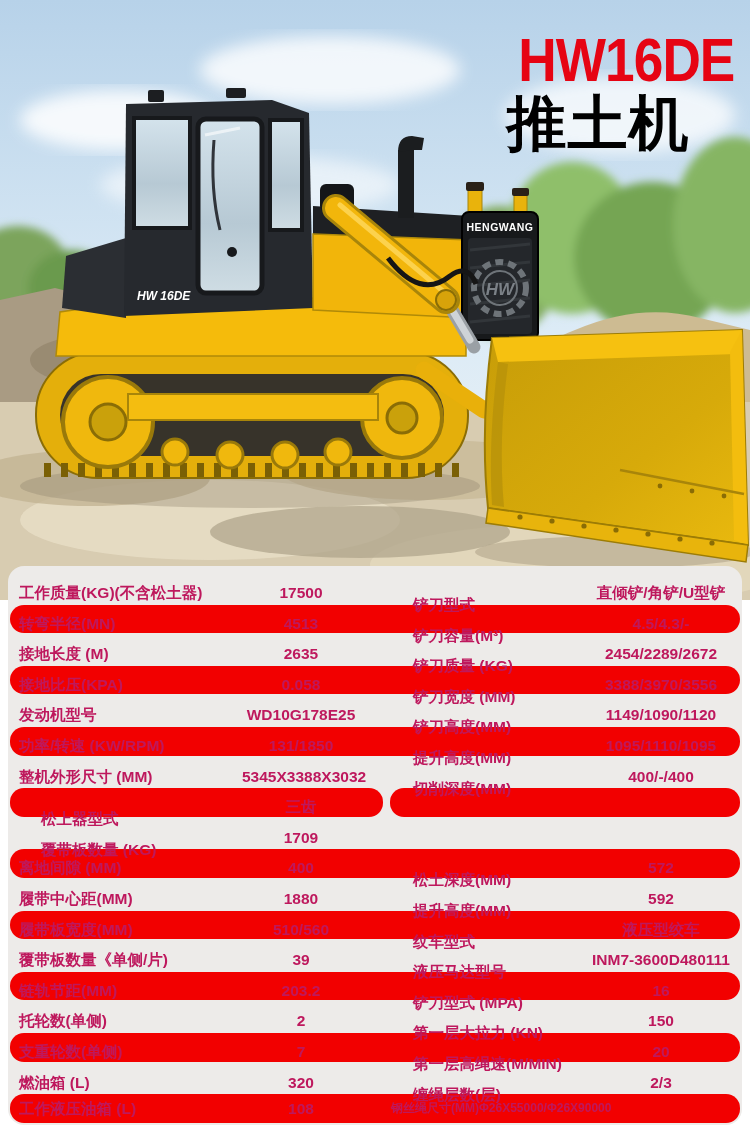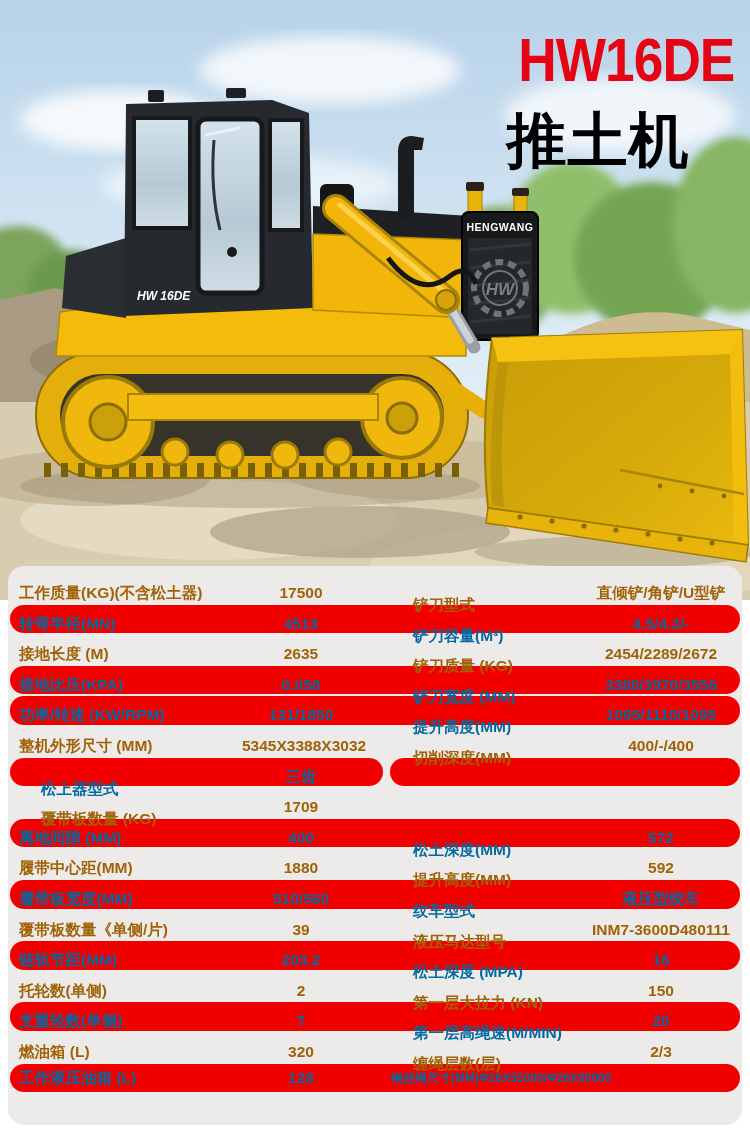--- a/index.html
+++ b/index.html
@@ -9,36 +9,36 @@
   }
   
   .photo{position:absolute;left:0;top:0;width:750px;height:600px;overflow:hidden;}
   .photo svg{position:absolute;left:0;top:0;}
   .hero-title{position:absolute;right:16px;top:30px;z-index:3;}
   .hero-model{
     font-size:56px;font-weight:900;color:#e60413;letter-spacing:-1px;
     transform:scale(.95,1.08);transform-origin:right top;line-height:1;
   }
   .hero-product{
-    font-size:60px;font-weight:600;color:#000;line-height:1;margin-top:25px;letter-spacing:1px;
+    font-size:60px;font-weight:600;color:#000;line-height:1;margin-top:8px;letter-spacing:1px;
   }
   
   .spec-panel{
     position:absolute;left:8px;top:566px;width:734px;height:559px;
     background:#edebe9;border-radius:16px;z-index:4;padding:7px 2px 0 2px;box-sizing:border-box;
   }
   .row{
     position:relative;display:grid;grid-template-columns:190px 160px 180px 200px;
-    align-items:center;height:30.6px;color:#a16207;font-weight:700;font-size:15.5px;line-height:1;
+    align-items:center;height:30.6px;color:#be185d;font-weight:700;font-size:15.5px;line-height:1;
   }
   .row .band{position:absolute;top:1px;bottom:1px;background:#f20000;border-radius:14px;}
   .band.full{left:0;right:0;}
   .band.bl{left:0;width:373px;}
   .band.br{left:380px;right:0;}
-  .row.hl{color:#0369a1;}
+  .row.hl{color:#be185d;}
   .cell{position:relative;z-index:1;white-space:nowrap;}
   .ll{padding-left:9px;}
   .rl{padding-left:53px;margin-top:24px;}
   .lv,.rv{text-align:center;padding-left:42px;}
   .lmerge{grid-column:1/3;padding-left:9px;font-size:14.4px;letter-spacing:-.2px;}
   .row.long .rl{padding-left:31px;}
   .rmerge-cell{grid-column:3/5;padding-left:31px;font-size:12px;}
 </style>
 </head>
 <body>
@@ -226,20 +226,26 @@
         <div class="cell rl">铲刀质量 (KG)</div>
         <div class="cell rv">2454/2289/2672</div>
       </div>
       <div class="row hl">
         <i class="band full"></i>
         <div class="cell ll">接地比压(KPA)</div>
         <div class="cell lv">0.058</div>
         <div class="cell rl">铲刀宽度 (MM)</div>
         <div class="cell rv">3388/3970/3556</div>
       </div>
+      <div class="row">
+        <div class="cell ll">发动机型号</div>
+        <div class="cell lv">WD10G178E25</div>
+        <div class="cell rl">铲刀高度(MM)</div>
+        <div class="cell rv">1149/1090/1120</div>
+      </div>
       <div class="row hl">
         <i class="band full"></i>
         <div class="cell ll">功率/转速 (KW/RPM)</div>
         <div class="cell lv">131/1850</div>
         <div class="cell rl">提升高度(MM)</div>
         <div class="cell rv">1095/1110/1095</div>
       </div>
       <div class="row">
         <div class="cell ll">整机外形尺寸 (MM)</div>
         <div class="cell lv">5345X3388X3032</div>
@@ -279,21 +285,21 @@
       <div class="row">
         <div class="cell ll">覆带板数量《单侧/片)</div>
         <div class="cell lv">39</div>
         <div class="cell rl">液压马达型号</div>
         <div class="cell rv">INM7-3600D480111</div>
       </div>
       <div class="row hl">
         <i class="band full"></i>
         <div class="cell ll">链轨节距(MM)</div>
         <div class="cell lv">203.2</div>
-        <div class="cell rl">松土深度 (MPA)</div>
+        <div class="cell rl">铲刀型式 (MPA)</div>
         <div class="cell rv">16</div>
       </div>
       <div class="row">
         <div class="cell ll">托轮数(单侧)</div>
         <div class="cell lv">2</div>
         <div class="cell rl">第一层大拉力 (KN)</div>
         <div class="cell rv">150</div>
       </div>
       <div class="row hl">
         <i class="band full"></i>
@@ -304,17 +310,17 @@
       </div>
       <div class="row">
         <div class="cell ll">燃油箱 (L)</div>
         <div class="cell lv">320</div>
         <div class="cell rl">缠绳层数(层)</div>
         <div class="cell rv">2/3</div>
       </div>
       <div class="row hl rmerge">
         <i class="band full"></i>
         <div class="cell ll">工作液压油箱 (L)</div>
-        <div class="cell lv">128</div>
+        <div class="cell lv">108</div>
         <div class="cell rmerge-cell">钢丝绳尺寸(MM)Φ26X55000/Φ26X90000</div>
       </div>
     </div>
 </div>
 
 </body></html>

